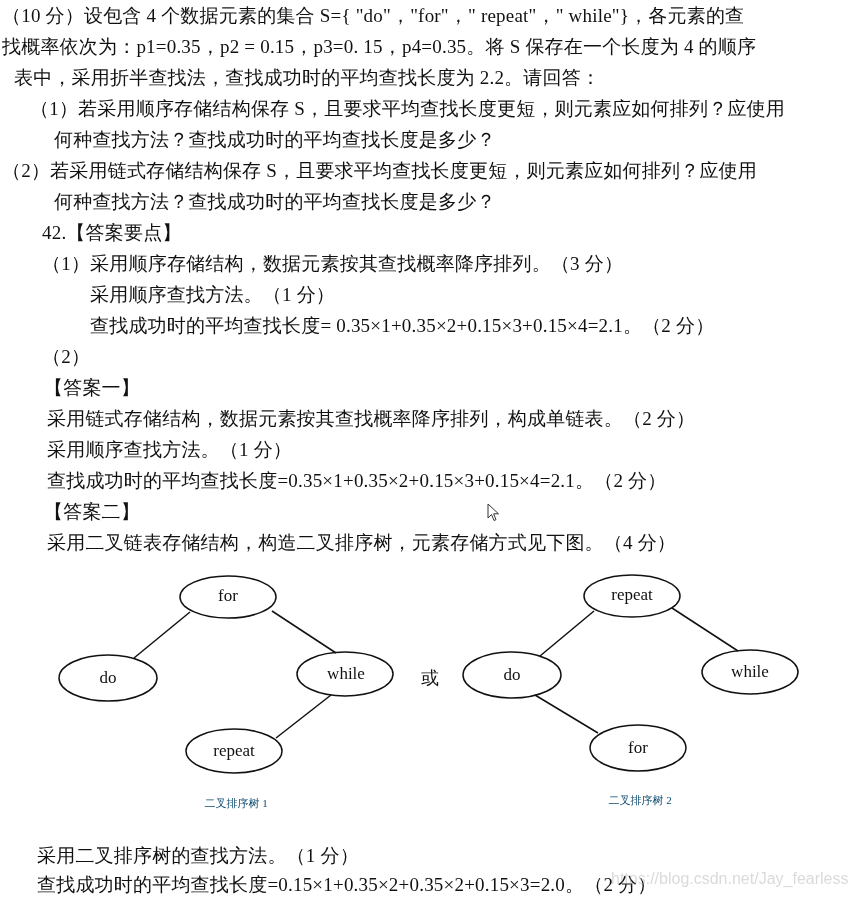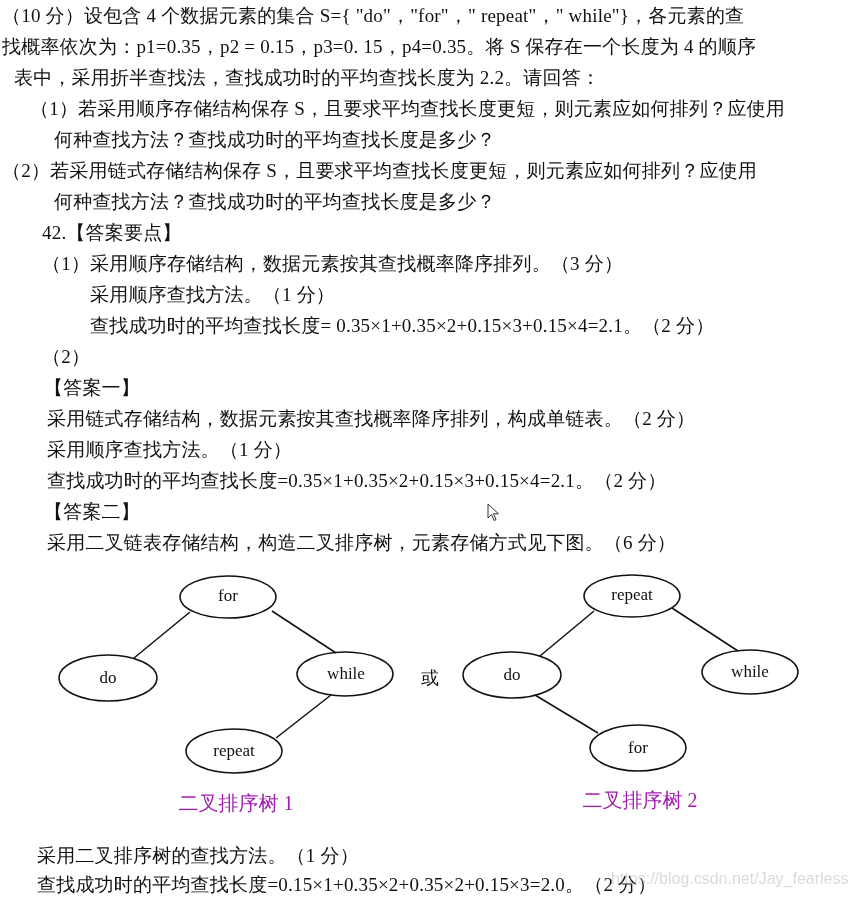--- a/index.html
+++ b/index.html
@@ -11,21 +11,21 @@
     .line {
       position: absolute; white-space: nowrap;
       font-size: 19px; line-height: 24px; letter-spacing: 0.2px;
     }
     .diagram { position: absolute; left: 0; top: 560px; width: 750px; height: 270px; }
     .diagram svg { position: absolute; left: 0; top: 0; }
     .node-label, .caption, .or-label {
       position: absolute; font-size: 17px; line-height: 20px; white-space: nowrap;
       transform: translate(-50%, -50%);
     }
-    .caption { font-size: 20px; color: #a21caf; }
+    .caption { font-size: 11px; color: #0c4a6e; }
     .or-label { font-size: 18px; }
     .watermark {
       position: absolute; left: 611px; top: 870px; font-family: "Liberation Sans", sans-serif;
       font-size: 16px; color: rgba(150,150,150,0.35); white-space: nowrap;
     }
     .cursor { position: absolute; left: 487px; top: 503px; }
   </style>
 </head>
 <body>
 
@@ -41,21 +41,21 @@
 <div class="line" style="left:42px; top:252px;">（1）采用顺序存储结构，数据元素按其查找概率降序排列。（3 分）</div>
 <div class="line" style="left:90px; top:283px;">采用顺序查找方法。（1 分）</div>
 <div class="line" style="left:90px; top:314px;">查找成功时的平均查找长度= 0.35×1+0.35×2+0.15×3+0.15×4=2.1。（2 分）</div>
 <div class="line" style="left:42px; top:345px;">（2）</div>
 
 <div class="line" style="left:44px; top:376px;">【答案一】</div>
 <div class="line" style="left:47px; top:407px;">采用链式存储结构，数据元素按其查找概率降序排列，构成单链表。（2 分）</div>
 <div class="line" style="left:47px; top:438px;">采用顺序查找方法。（1 分）</div>
 <div class="line" style="left:47px; top:469px;">查找成功时的平均查找长度=0.35×1+0.35×2+0.15×3+0.15×4=2.1。（2 分）</div>
 <div class="line" style="left:44px; top:500px;">【答案二】</div>
-<div class="line" style="left:47px; top:531px;">采用二叉链表存储结构，构造二叉排序树，元素存储方式见下图。（6 分）</div>
+<div class="line" style="left:47px; top:531px;">采用二叉链表存储结构，构造二叉排序树，元素存储方式见下图。（4 分）</div>
 
 <div class="diagram">
   <svg width="851" height="270" viewBox="0 560 851 270">
     <g fill="none" stroke="#111" stroke-width="1.5">
 
       <line x1="190" y1="612" x2="134" y2="658"></line>
       <line x1="272" y1="611" x2="336" y2="653"></line>
       <line x1="331" y1="695" x2="276" y2="738"></line>
 
       <ellipse cx="228" cy="597" rx="48" ry="21"></ellipse>

